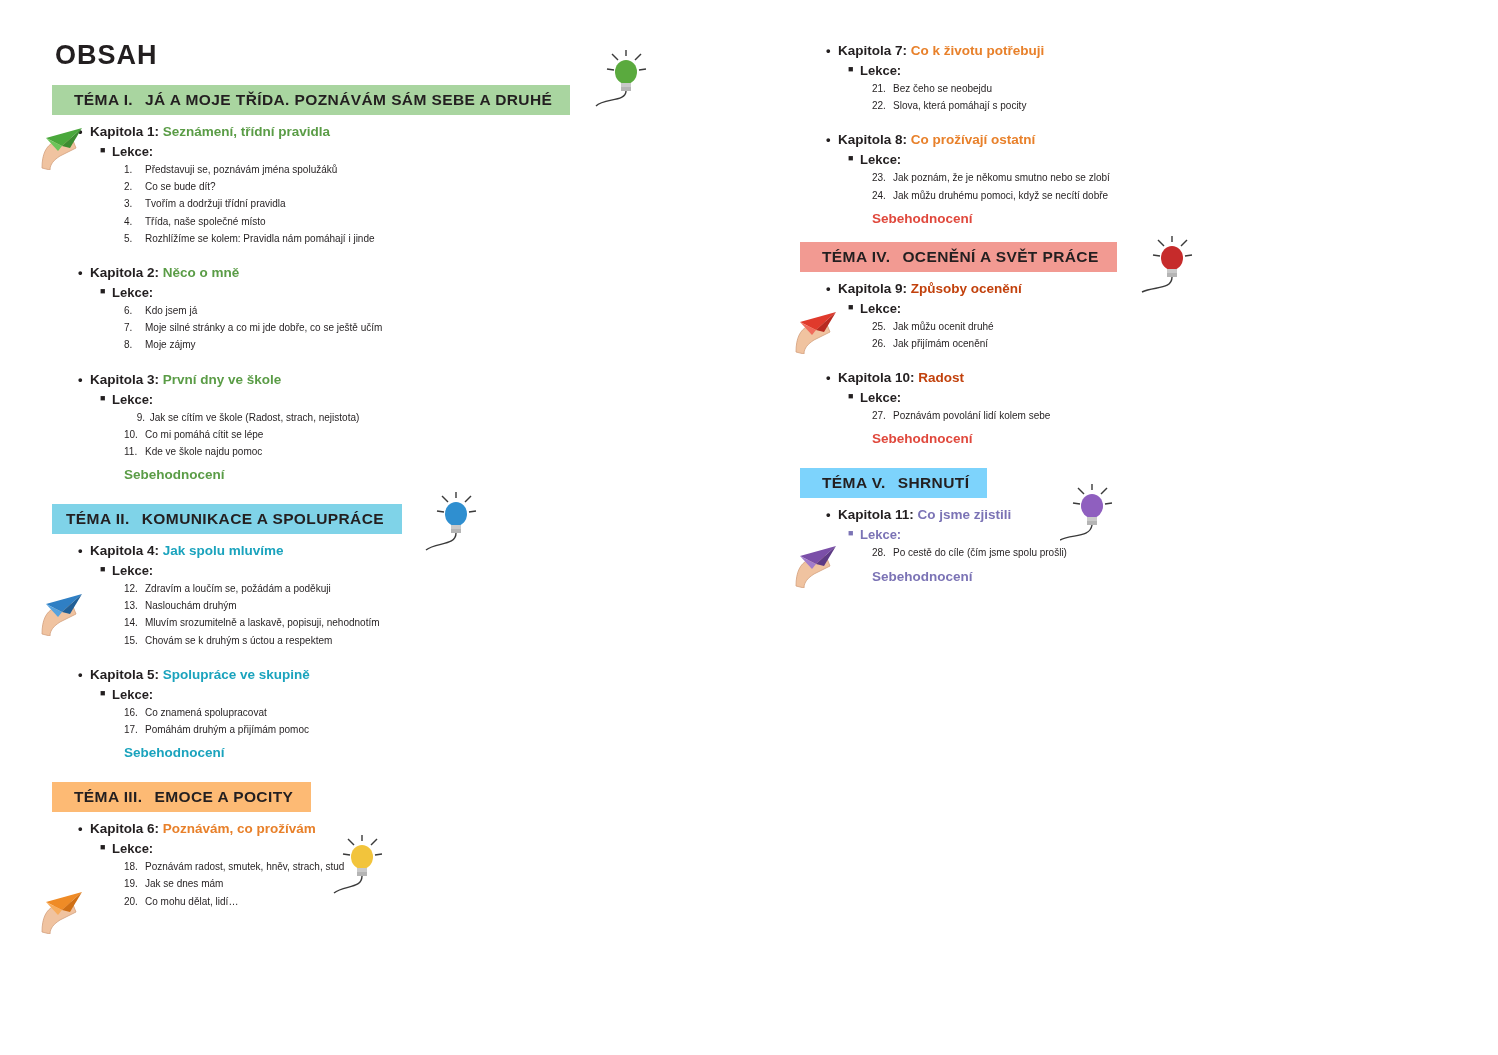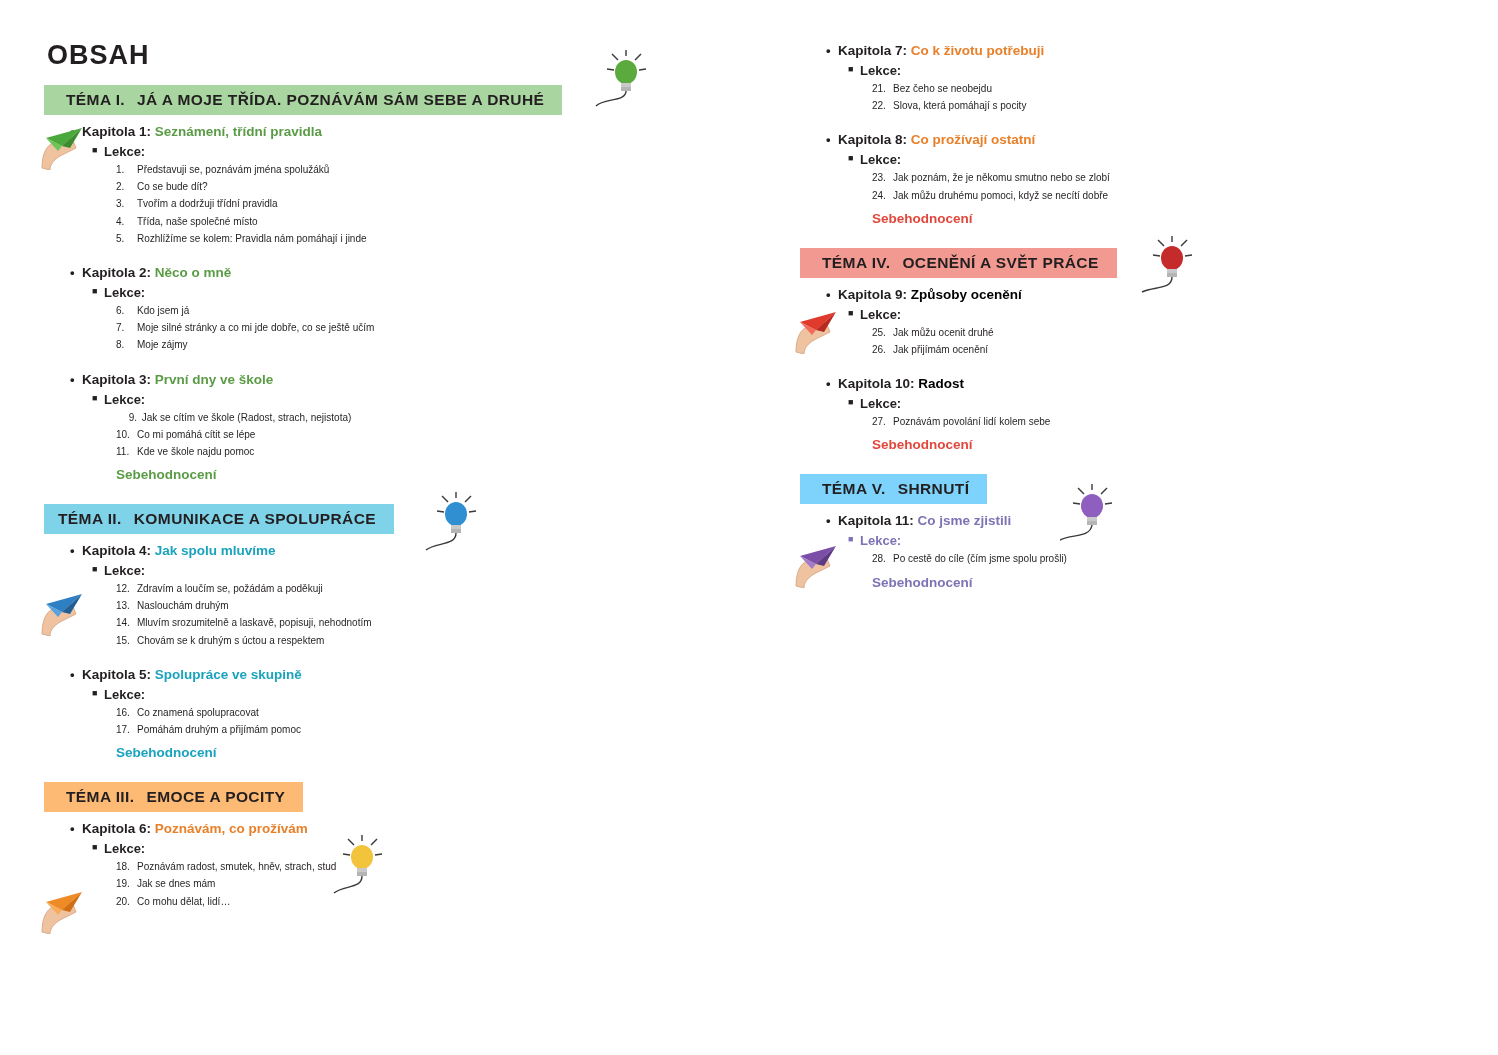--- a/index.html
+++ b/index.html
@@ -18,21 +18,21 @@
   }
   .page {
     position: relative;
     width: 1498px;
     height: 1055px;
   }
   .col {
     position: absolute;
     top: 0;
   }
-  .col-left { left: 44px; width: 700px; }
+  .col-left { left: 52px; width: 700px; }
   .col-right { left: 800px; width: 650px; }
 
   #page-title {
     font-size: 27px;
     font-weight: bold;
     letter-spacing: 1px;
     color: #231f20;
     margin: 40px 0 10px 3px;
   }
 
@@ -73,21 +73,21 @@
     left: -12px;
     top: 0px;
     font-size: 13px;
     color: #231f20;
   }
   .chapter-label { color: #231f20; }
   .chapter-title { font-weight: bold; }
   .c-green  { color: #5a9c46; }
   .c-cyan   { color: #1aa3bd; }
   .c-orange { color: #e8802a; text-align: right; }
-  .c-red    { color: #000000; }
+  .c-red    { color: #c2410c; }
   .c-purple { color: #7b73b5; }
 
   .lekce {
     margin: 5px 0 2px 22px;
     font-size: 13px;
     font-weight: bold;
     position: relative;
     color: #231f20;
   }
   .lekce .sq {
@@ -286,21 +286,21 @@
         <span class="sq">■</span>
         <span>Lekce:</span>
       </div>
       <div class="lessons">
         <div class="lesson"><span class="n">23.</span><span>Jak poznám, že je někomu smutno nebo se zlobí</span></div>
         <div class="lesson"><span class="n">24.</span><span>Jak můžu druhému pomoci, když se necítí dobře</span></div>
       </div>
       <div class="seb s-red">Sebehodnocení</div>
     </div>
 
-    <div class="theme t4" style="margin-top:22px">
+    <div class="theme t4" style="margin-top:16px">
       <div class="theme-bar">
         <span class="num">TÉMA IV.</span><span>OCENĚNÍ A SVĚT PRÁCE</span>
       </div>
     </div>
 
     <div class="chapter">
       <div class="chapter-line">
         <span class="bullet">•</span>
         <span class="chapter-label">Kapitola 9:</span>
         <span class="chapter-title c-red">Způsoby ocenění</span>

